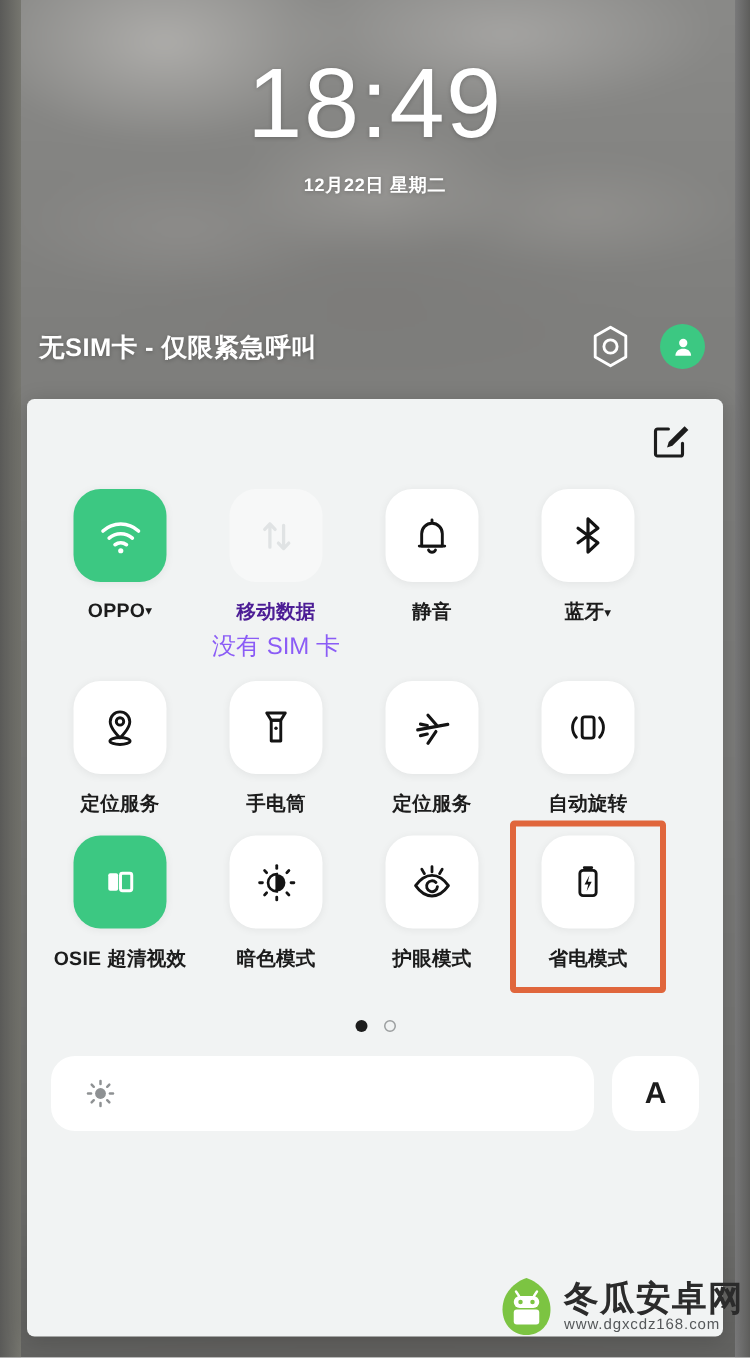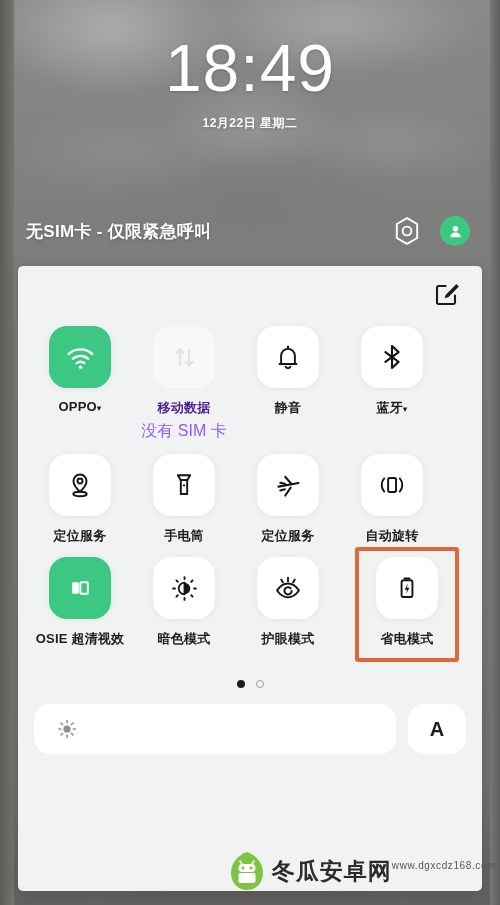--- a/index.html
+++ b/index.html
@@ -169,21 +169,20 @@
   }
   .caret { font-size: 9px; vertical-align: middle; }
 
   
   .tile.highlighted {
     border: 4px solid #e0663c;
     border-radius: 3px;
     padding: 6px 0 10px 0;
     margin-top: -10px;
     width: 104px;
-    margin-left: 15px;
   }
 
   
   #page-dots {
     display: flex;
     justify-content: center;
     align-items: center;
     gap: 11px;
     margin-top: 6px;
     height: 20px;
@@ -225,21 +224,21 @@
   
   #watermark {
     position: absolute;
     right: 4px;
     bottom: 14px;
     display: flex;
     align-items: center;
     gap: 7px;
   }
   #watermark-logo { width: 36px; height: 40px; }
-  #watermark-text-block { display: flex; flex-direction: row; justify-content: center; }
+  #watermark-text-block { display: flex; flex-direction: column; justify-content: center; }
   #watermark-title {
     font-size: 23px;
     font-weight: 700;
     color: #2b2b2b;
     letter-spacing: 1px;
     line-height: 24px;
   }
   #watermark-url {
     font-size: 10px;
     color: #55585a;

